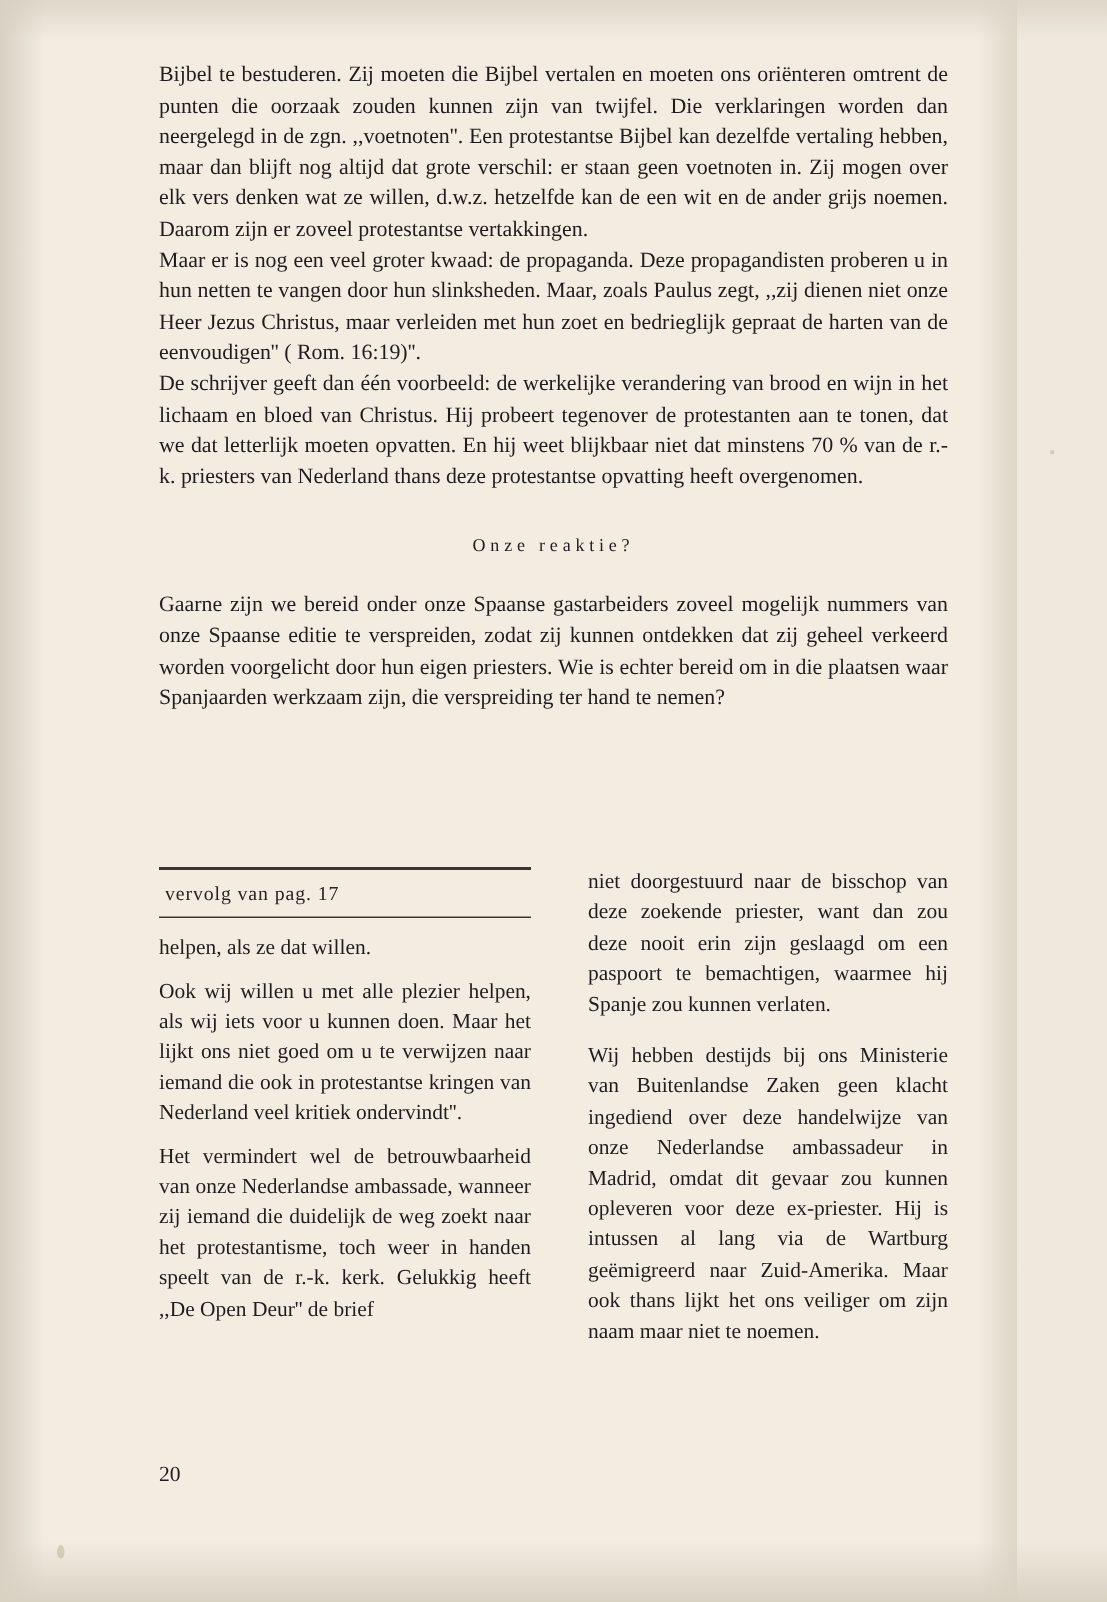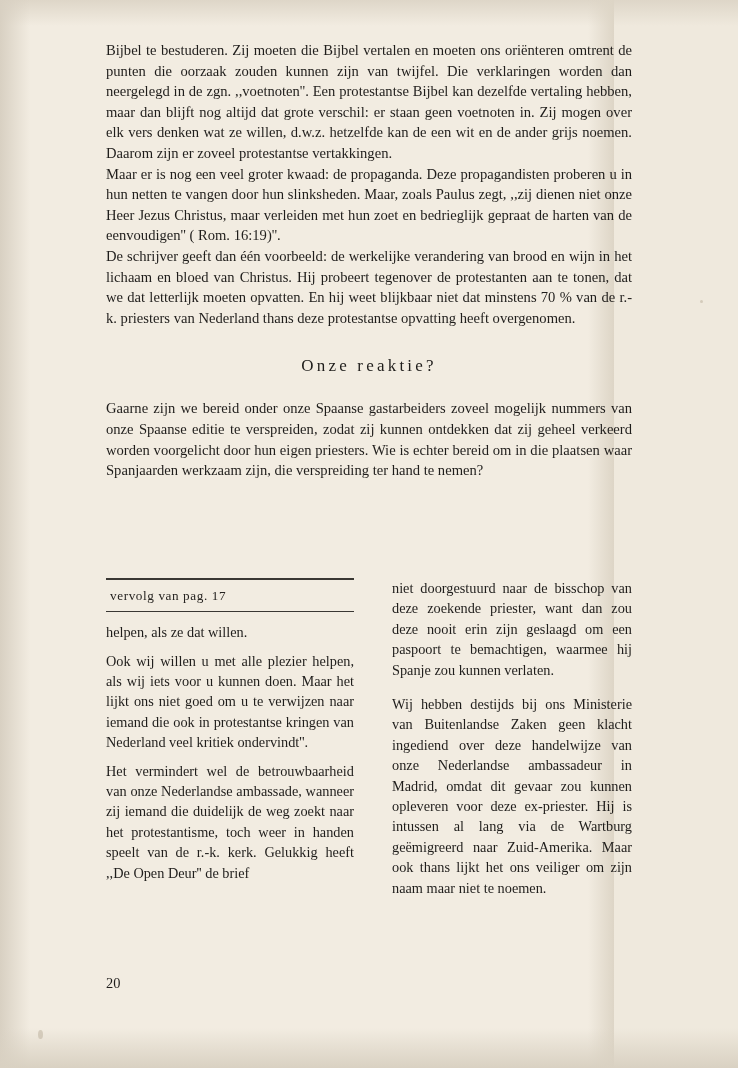--- a/index.html
+++ b/index.html
@@ -10,21 +10,21 @@
     width: 738px;
     height: 1068px;
     background: #efe9dd;
     font-family: "Liberation Serif", serif;
     color: #20201e;
     overflow: hidden;
   }
   .page {
     position: absolute;
     left: 0; top: 0;
-    width: 614px;
+    width: 678px;
     height: 1068px;
     background: #f2ece1;
   }
   
   .edge-left {
     position: absolute;
     left: 0; top: 0;
     width: 30px; height: 1068px;
     background: linear-gradient(to right, #d8d0c2, rgba(242,236,225,0));
     pointer-events: none;
@@ -64,21 +64,21 @@
     hyphens: manual;
     color: #1f1d1b;
   }
   .body-text p {
     margin: 0;
   }
   .section-heading {
     margin-top: 28px;
     margin-bottom: 22px;
     text-align: center;
-    font-size: 17px;
+    font-size: 12px;
     letter-spacing: 3.2px;
     color: #1f1d1b;
   }
   .lower {
     position: absolute;
     left: 106px;
     top: 578px;
     width: 526px;
   }
   .cols {

